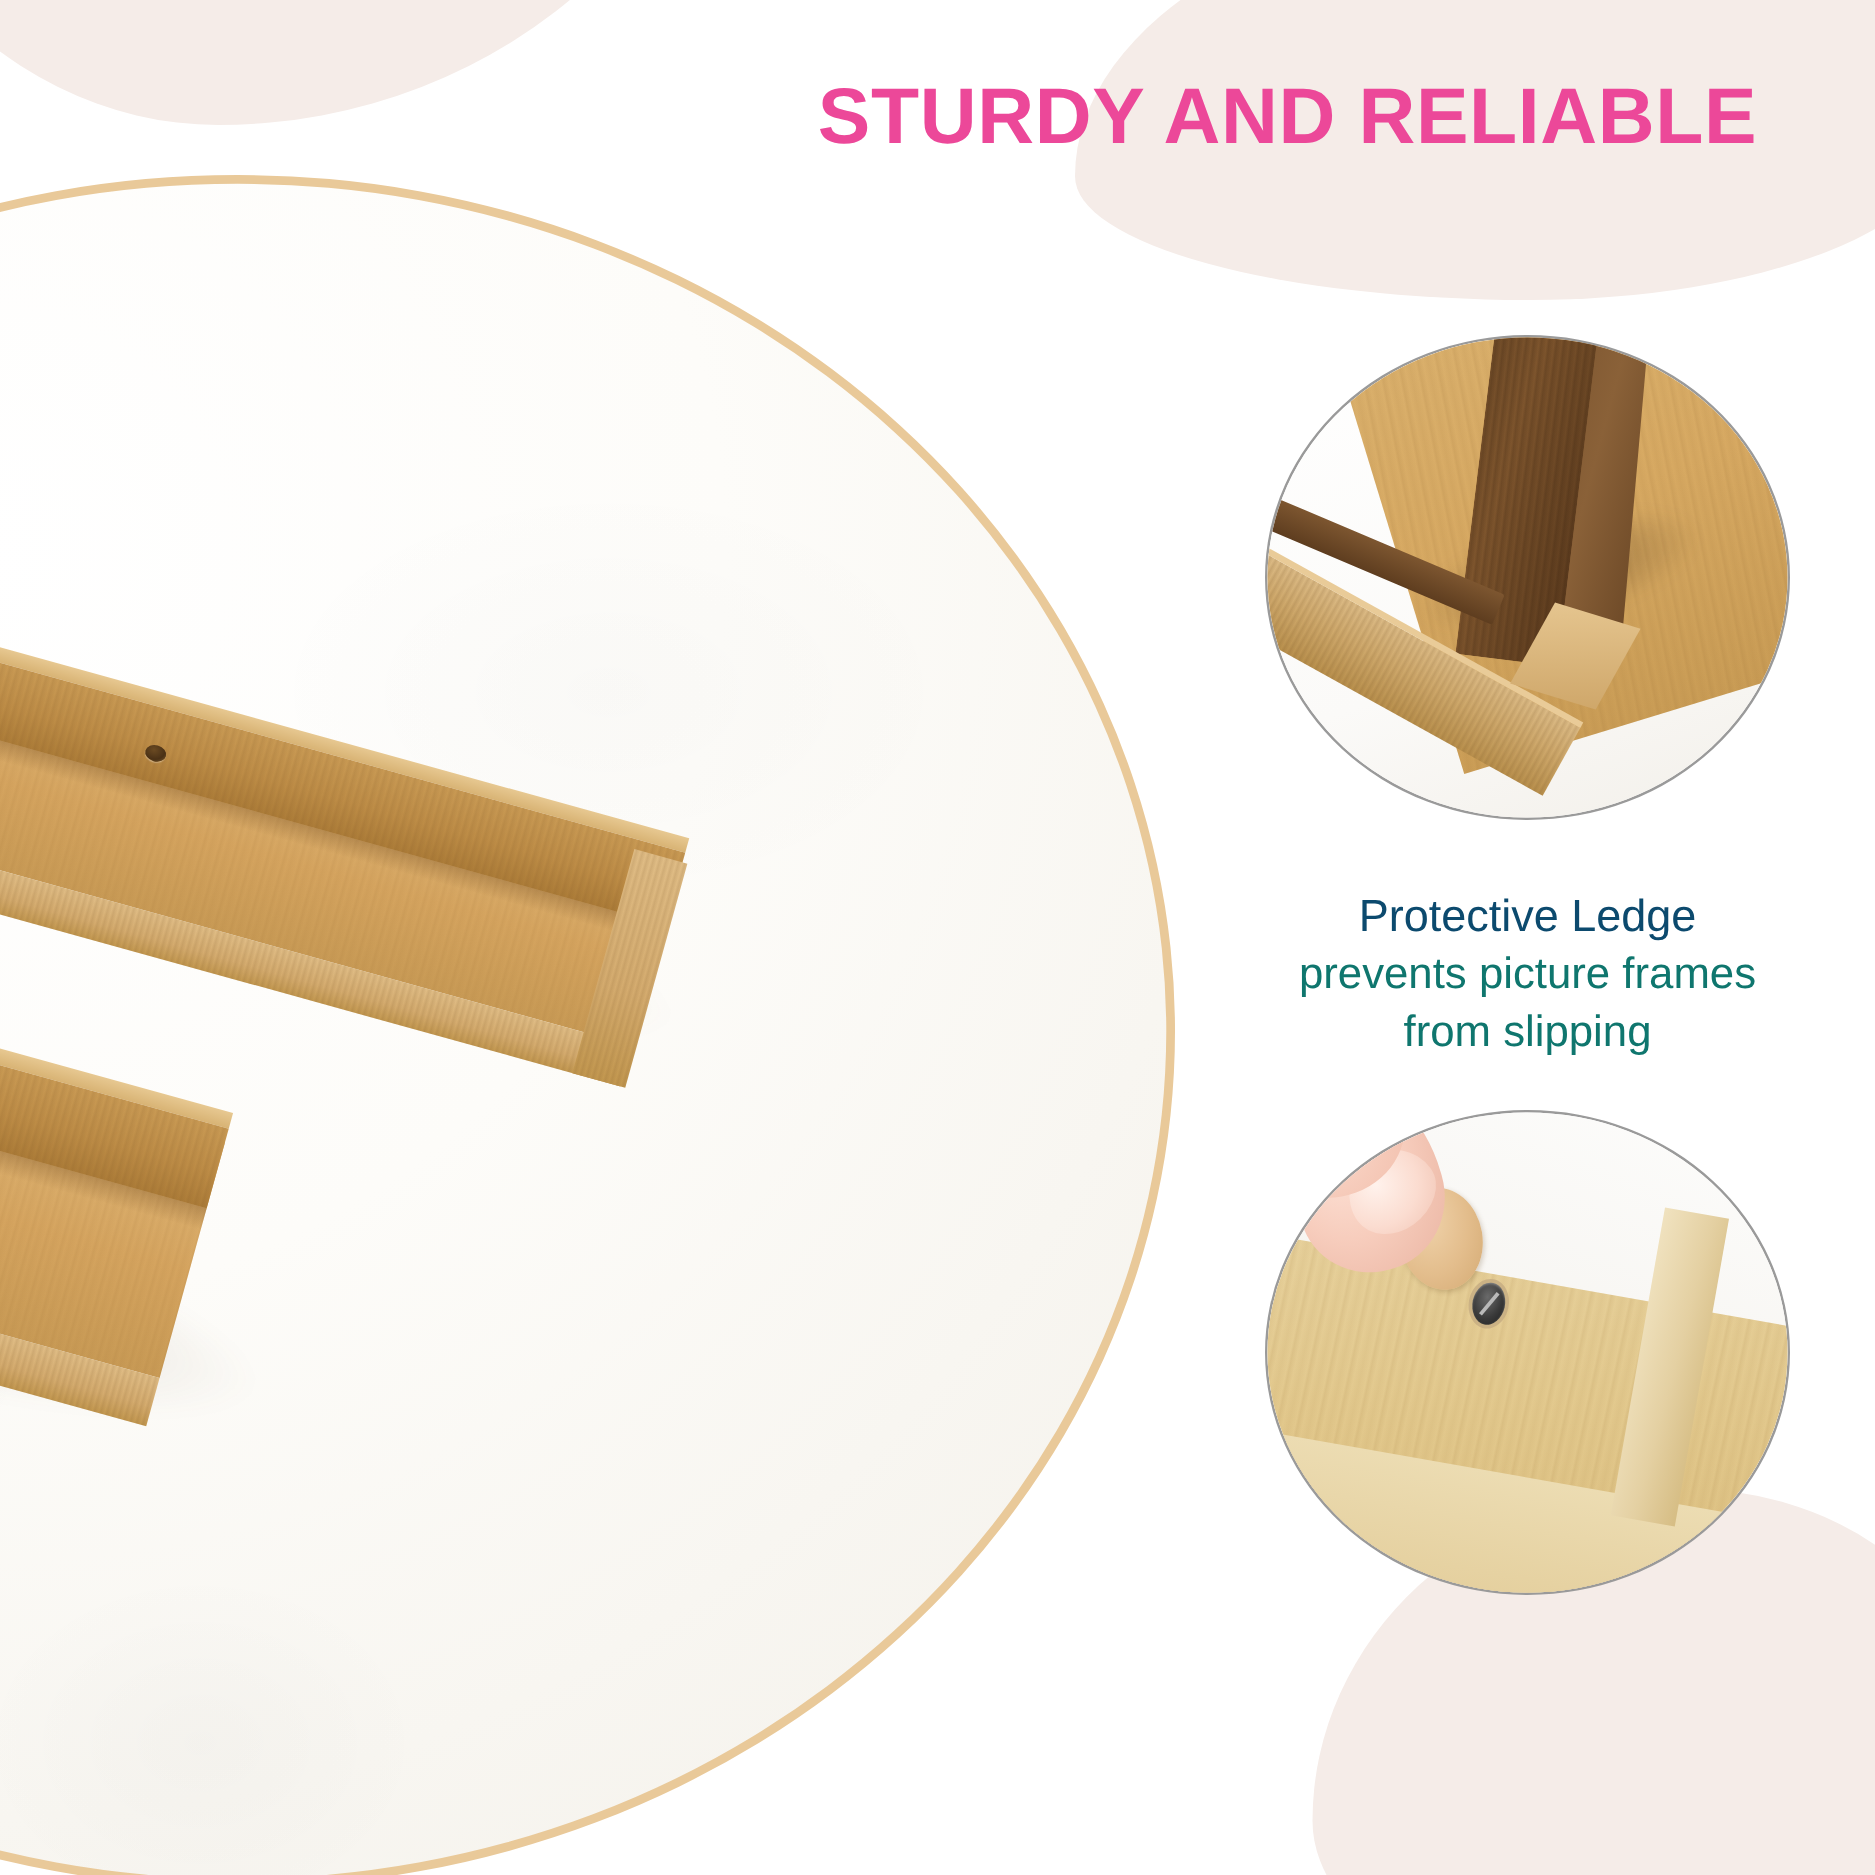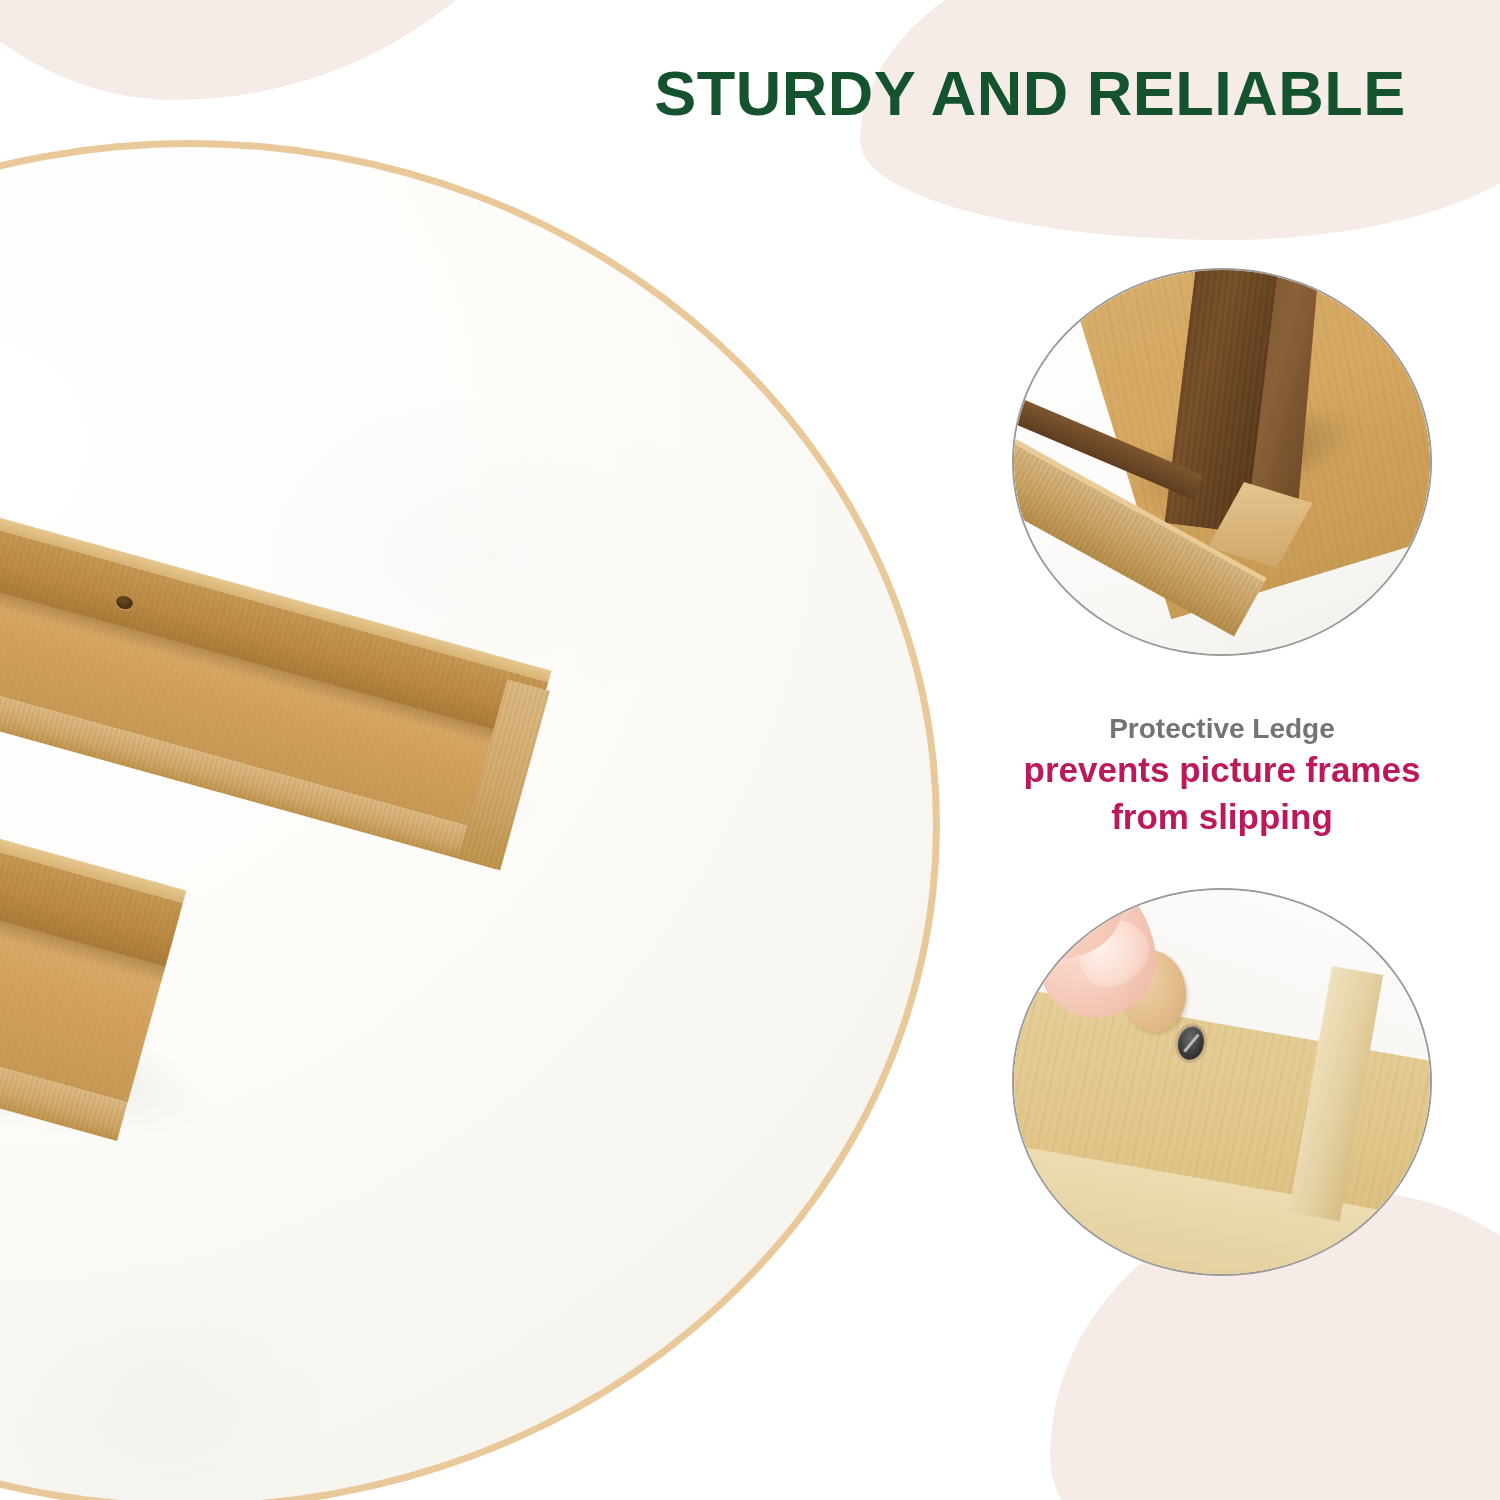--- a/index.html
+++ b/index.html
@@ -24,21 +24,21 @@
     width:520px;height:430px;right:-70px;bottom:-120px;
     border-radius:56% 44% 40% 60% / 62% 38% 62% 38%;
   }
 
   
   .heading-wrap{
     position:absolute;left:600px;top:60px;width:860px;text-align:center;
   }
   .h-main{
     font-size:63px;font-weight:bold;letter-spacing:0.5px;
-    color:#14532d;line-height:1.05;margin:0;
+    color:#ec4899;line-height:1.05;margin:0;
     text-transform:uppercase;white-space:nowrap;
   }
   .h-sub{
     font-size:49px;font-weight:normal;color:#2b2b33;
     margin:22px 0 0 0;line-height:1.05;white-space:nowrap;
   }
 
   
   .hero-circle{
     position:absolute;left:-560px;top:140px;
@@ -255,24 +255,24 @@
   .d2-floorshadow{
     position:absolute;left:40px;top:250px;width:320px;height:110px;
     transform:rotate(10deg);
     background:radial-gradient(ellipse at 50% 40%, rgba(120,95,55,.18), rgba(120,95,55,0) 70%);
     filter:blur(6px);
   }
 
   
   .caption{position:absolute;width:520px;text-align:center;}
   .cap-title{
-    font-size:28px;font-weight:bold;color:#737373;margin:0;line-height:1.18;
+    font-size:36px;font-weight:normal;color:#0c4a6e;margin:0;line-height:1.18;
   }
   .cap-body{
-    font-size:35px;font-weight:bold;color:#be185d;margin:4px 0 0 0;line-height:1.22;
+    font-size:35px;font-weight:normal;color:#0f766e;margin:4px 0 0 0;line-height:1.22;
   }
 </style>
 </head>
 <body>
 
 <div class="stage">
 
   <div class="blob blob-tl"></div>
   <div class="blob blob-tr"></div>
   <div class="blob blob-br"></div>

